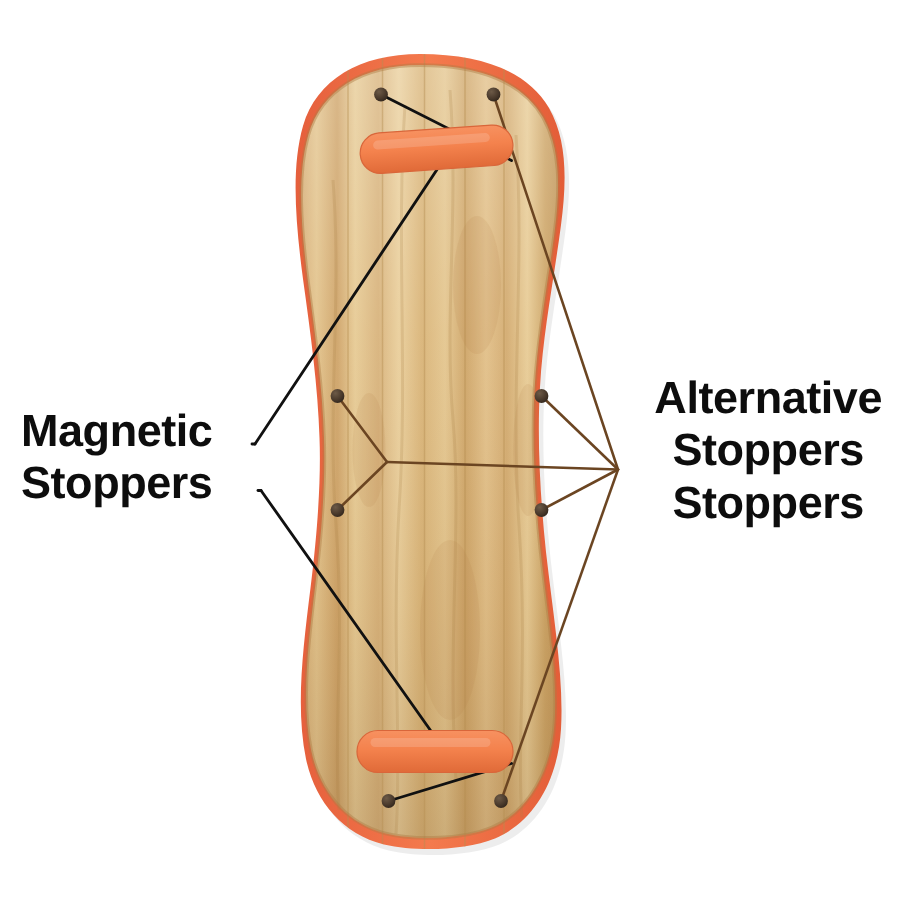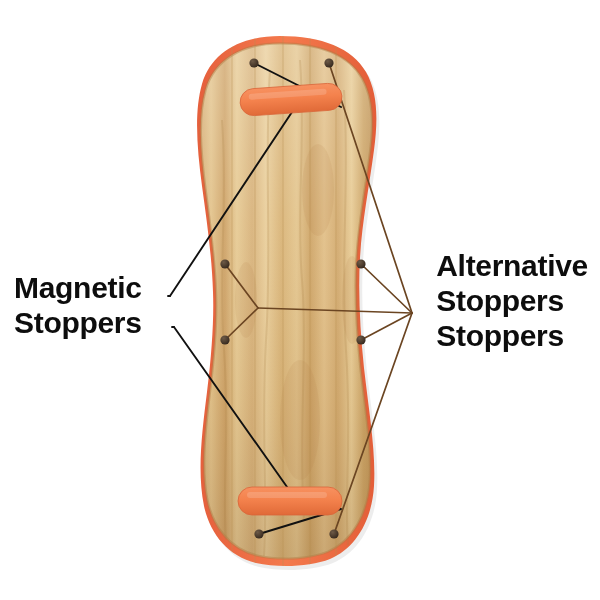--- a/index.html
+++ b/index.html
@@ -37,21 +37,21 @@
     top:271px;
     font-size:30px;
     text-align:left;
   }
   #label-magnetic .ln{display:block;}
   #label-magnetic .ln2{text-align:center;}
   #label-alternative{
     right:12px;
     top:249px;
     font-size:30px;
-    text-align:left;
+    text-align:center;
   }
   #label-alternative .ln{display:block;}
 </style>
 </head>
 <body>
 
 <div id="stage">
 
   <svg id="diagram" viewBox="0 0 600 600" xmlns="http://www.w3.org/2000/svg">
     <defs>

